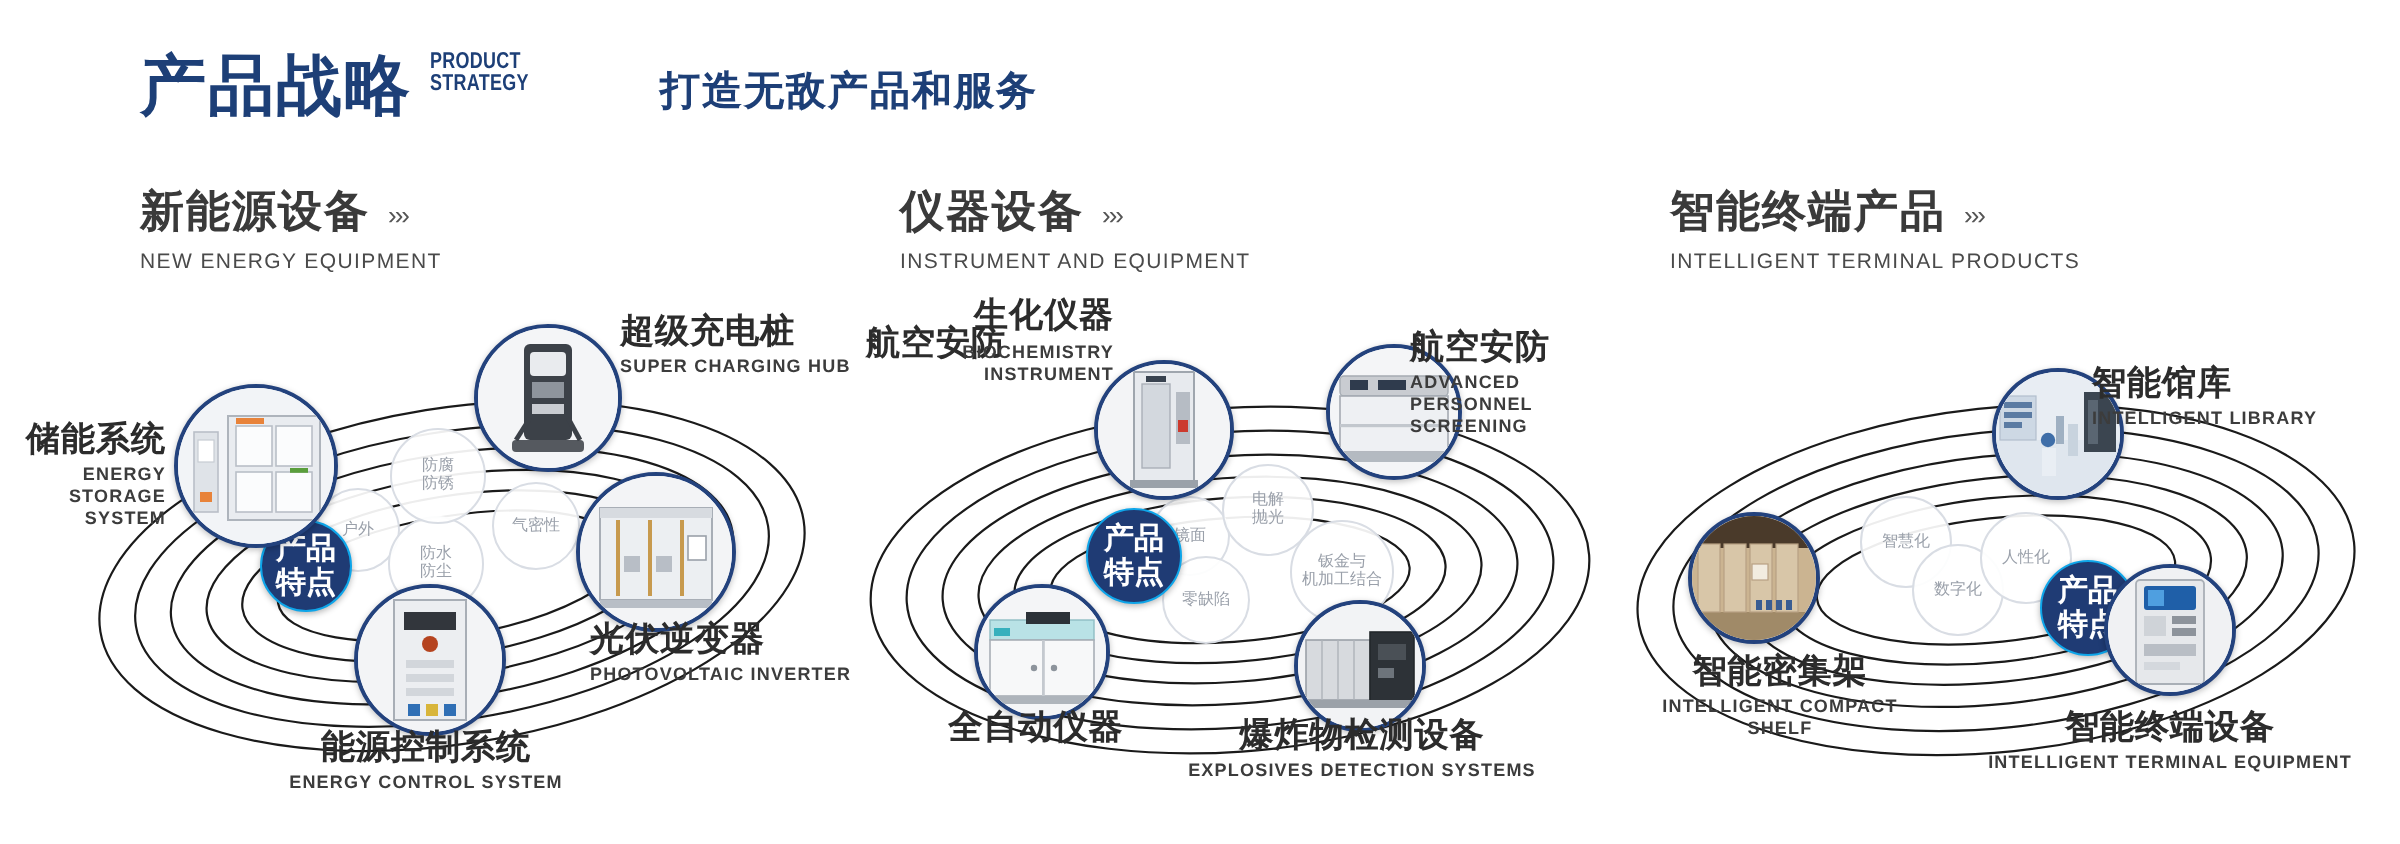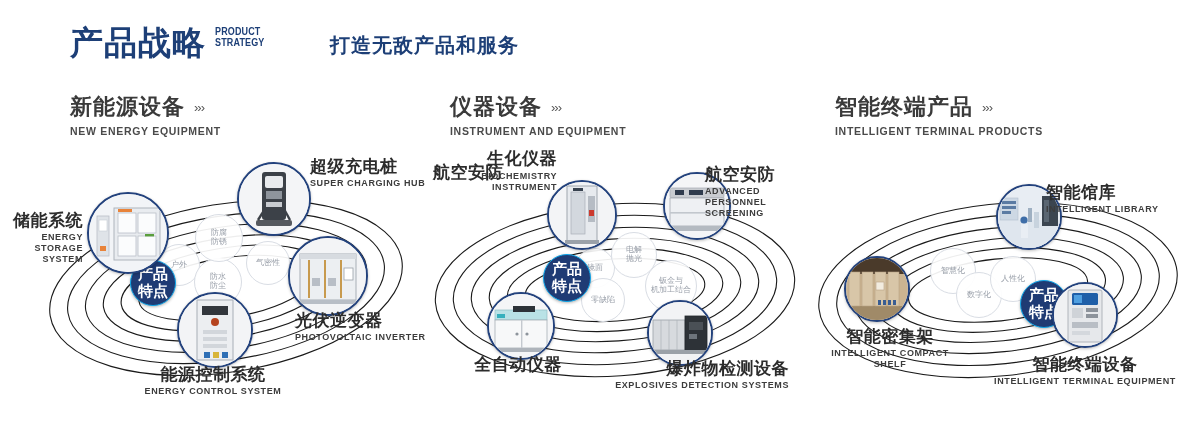--- a/index.html
+++ b/index.html
@@ -29,21 +29,21 @@
 
   
   .sect{position:absolute;}
   .sect .row{display:flex;align-items:center;}
   .sect .cn{
     font-size:22px;font-weight:bold;color:#3a3a3a;letter-spacing:1px;
     font-family:"DejaVu Sans",sans-serif;line-height:1;
   }
   .sect .arrows{margin-left:9px;color:#555;font-size:13px;letter-spacing:-1px;line-height:1;}
   .sect .en{
-    margin-top:7px;font-size:10.5px;font-weight:bold;color:#4a4a4a;letter-spacing:.7px;
+    margin-top:7px;font-size:10.5px;font-weight:normal;color:#4a4a4a;letter-spacing:.7px;
   }
 
   
   .cluster{position:absolute;width:400px;height:260px;}
   .rings{position:absolute;left:0;top:0;width:400px;height:260px;}
 
   .node{
     position:absolute;border-radius:50%;overflow:hidden;
     border:2.5px solid #23427d;background:#eef1f5;
     box-shadow:0 1px 3px rgba(0,0,0,.25);
@@ -312,21 +312,21 @@
           <line x1="12" y1="18" x2="12" y2="48"></line>
             <line x1="20" y1="18" x2="20" y2="48"></line>
           <line x1="28" y1="18" x2="28" y2="48"></line>
         </g>
         <rect x="36" y="14" width="22" height="36" fill="#2d3237" stroke="#22272b" stroke-width=".8"></rect>
         <rect x="40" y="20" width="14" height="8" fill="#4a5056"></rect>
         <rect x="40" y="32" width="8" height="5" fill="#6d747b"></rect>
         <rect x="4" y="48" width="54" height="4" fill="#9ba1a8"></rect>
       </svg>
     </div>
-    <div class="lbl c" style="left:158px;top:200px;width:216px;text-align:right;">
+    <div class="lbl c" style="left:158px;top:200px;width:216px;">
       <div class="cn">爆炸物检测设备</div>
       <div class="en" style="white-space:pre-line">EXPLOSIVES DETECTION SYSTEMS</div>
     </div>
   </div>
 
   <div class="cluster" style="left:800px;top:160px;">
     <svg class="rings" viewBox="0 0 400 260">
       <g fill="none" stroke="#1a1a1a" stroke-width="1.1">
         <ellipse cx="198" cy="130" rx="180" ry="86" transform="rotate(-6 198 130)"></ellipse>
         <ellipse cx="198" cy="130" rx="162" ry="74" transform="rotate(-6 198 130)"></ellipse>

